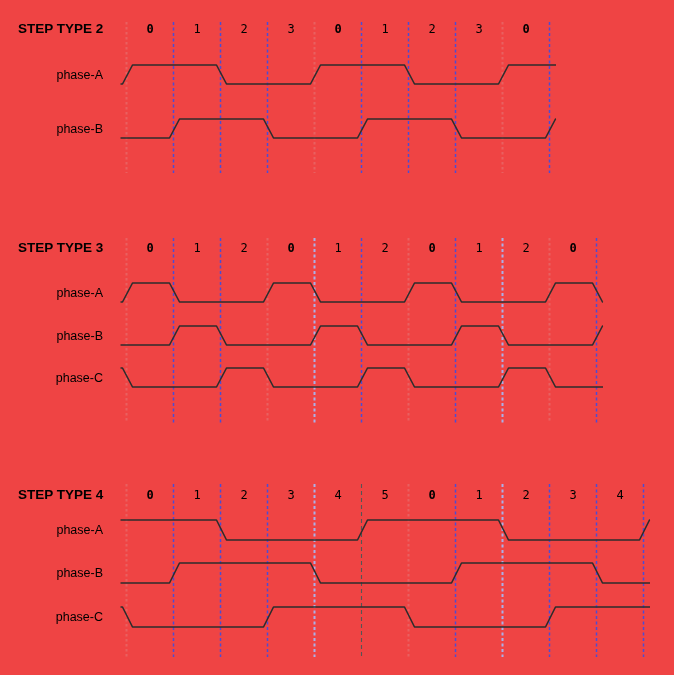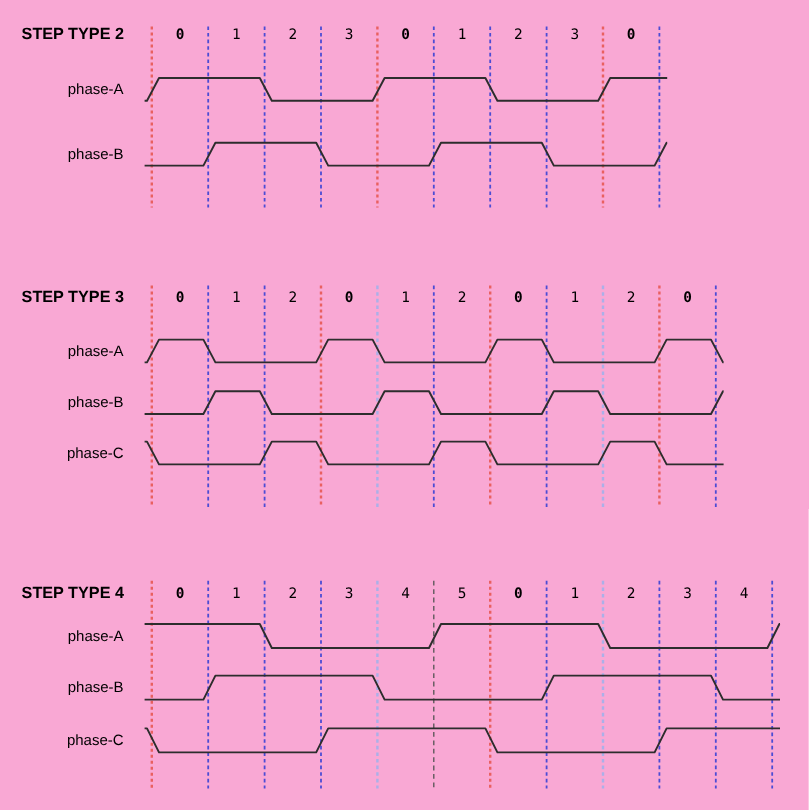--- a/index.html
+++ b/index.html
@@ -1,16 +1,16 @@
 <!DOCTYPE html>
 <html><head>
 <meta charset="utf-8">
 <style>
   html,body{margin:0;padding:0;background:#ffffff;}
-  #stage{position:relative;width:674px;height:675px;background:#f9a8d4;overflow:hidden;}
+  #stage{position:relative;width:674px;height:675px;background:#ef4444;overflow:hidden;}
   svg{display:block;}
   .title{font:bold 13.5px "Liberation Sans",sans-serif;fill:#000;}
   .step{font:12px "DejaVu Sans Mono",monospace;fill:#000;text-anchor:middle;}
   .step.bold{font-weight:bold;}
   .plabel{font:12.5px "Liberation Sans",sans-serif;fill:#000;text-anchor:end;}
   .wave{fill:none;stroke:#2d2d2d;stroke-width:1.6;stroke-linejoin:round;stroke-linecap:butt;}
   .gline{fill:none;}
 </style>
 </head>
 <body>

